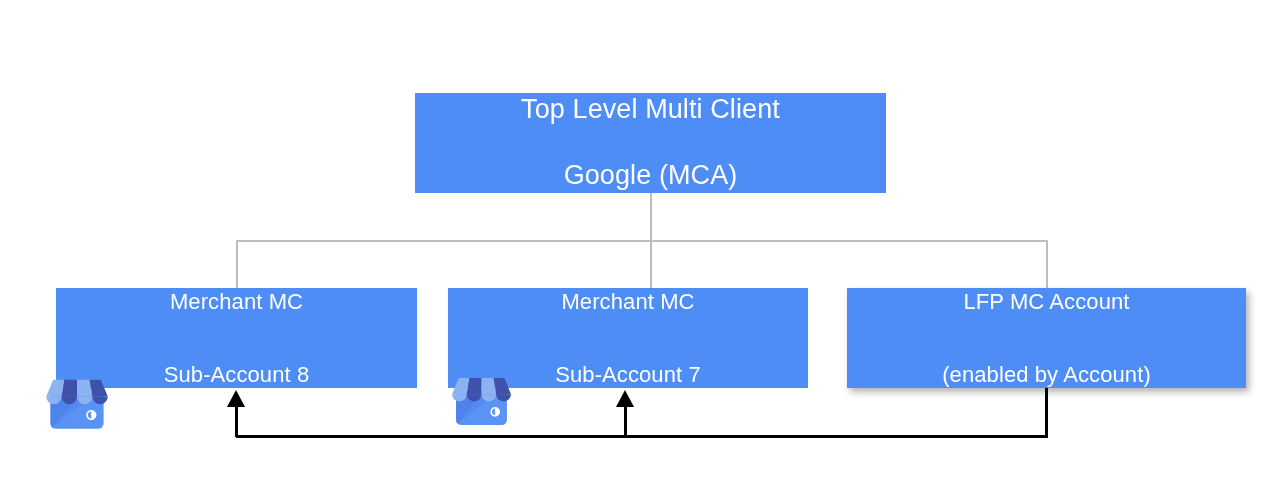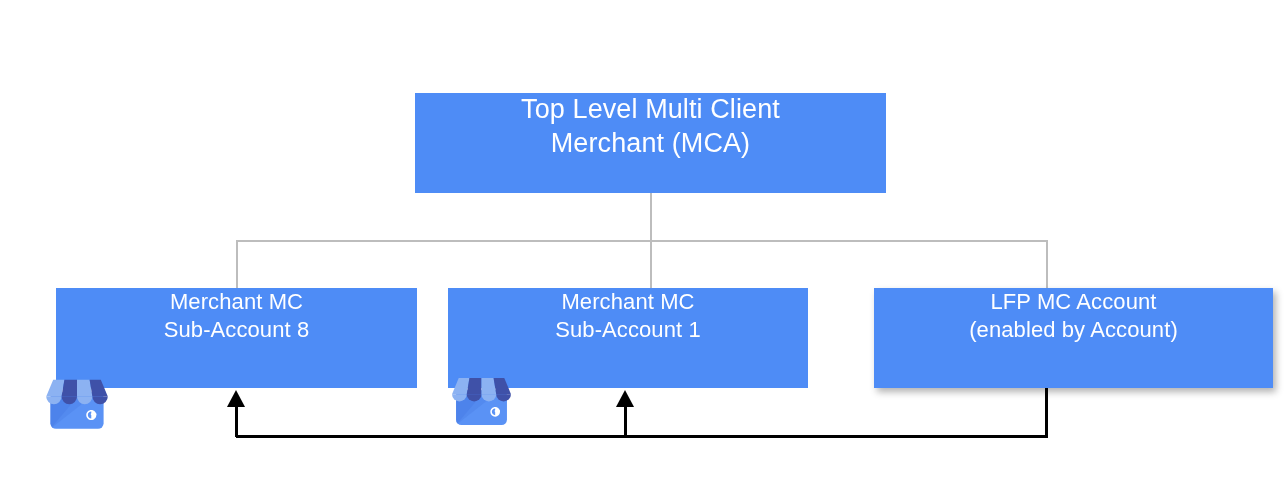--- a/index.html
+++ b/index.html
@@ -20,21 +20,21 @@
 
   
   .node {
     position: absolute;
     box-sizing: border-box;
     background: #4e8cf6;
     color: #ffffff;
     display: flex;
     flex-direction: column;
     align-items: center;
-    justify-content: flex-start;
+    justify-content: space-between;
     text-align: center;
     line-height: 1.25;
     letter-spacing: 0.1px;
     z-index: 5;
   }
   .node .line1 { display: block; }
   .node .line2 { display: block; }
 
   #node-mca {
     left: 415px;
@@ -57,21 +57,20 @@
     height: 100px;
     font-size: 22px;
   }
   #node-lfp {
     left: 847px;
     top: 288px;
     width: 399px;
     height: 100px;
     font-size: 22px;
     box-shadow: 3px 4px 7px rgba(0,0,0,0.30);
-    margin-left: 27px;
   }
 
   
   .gline {
     position: absolute;
     background: #bdbdbd;
     z-index: 2;
   }
   #gl-stem     { left: 650px; top: 193px; width: 2px;  height: 49px; }
   #gl-bar      { left: 236px; top: 240px; width: 812px; height: 2px; }
@@ -123,31 +122,31 @@
 
   <div class="bline" id="bl-bar"></div>
   <div class="bline" id="bl-right"></div>
   <div class="bline" id="bl-up-1"></div>
   <div class="bline" id="bl-up-2"></div>
   <div class="arrowhead" id="ah-1"></div>
   <div class="arrowhead" id="ah-2"></div>
 
   <div class="node" id="node-mca">
     <span class="line1">Top Level Multi Client</span>
-    <span class="line2">Merchant (MCA)</span>
+    <span class="line2">Google (MCA)</span>
   </div>
 
   <div class="node" id="node-sub1">
     <span class="line1">Merchant MC</span>
     <span class="line2">Sub-Account 8</span>
   </div>
 
   <div class="node" id="node-sub2">
     <span class="line1">Merchant MC</span>
-    <span class="line2">Sub-Account 1</span>
+    <span class="line2">Sub-Account 7</span>
   </div>
 
   <div class="node" id="node-lfp">
     <span class="line1">LFP MC Account</span>
     <span class="line2">(enabled by Account)</span>
   </div>
 
   <svg class="gbp-icon" id="gbp-1" viewBox="0 0 100 100">
     <defs>
       <linearGradient id="shade1" x1="0" y1="0" x2="1" y2="1">

